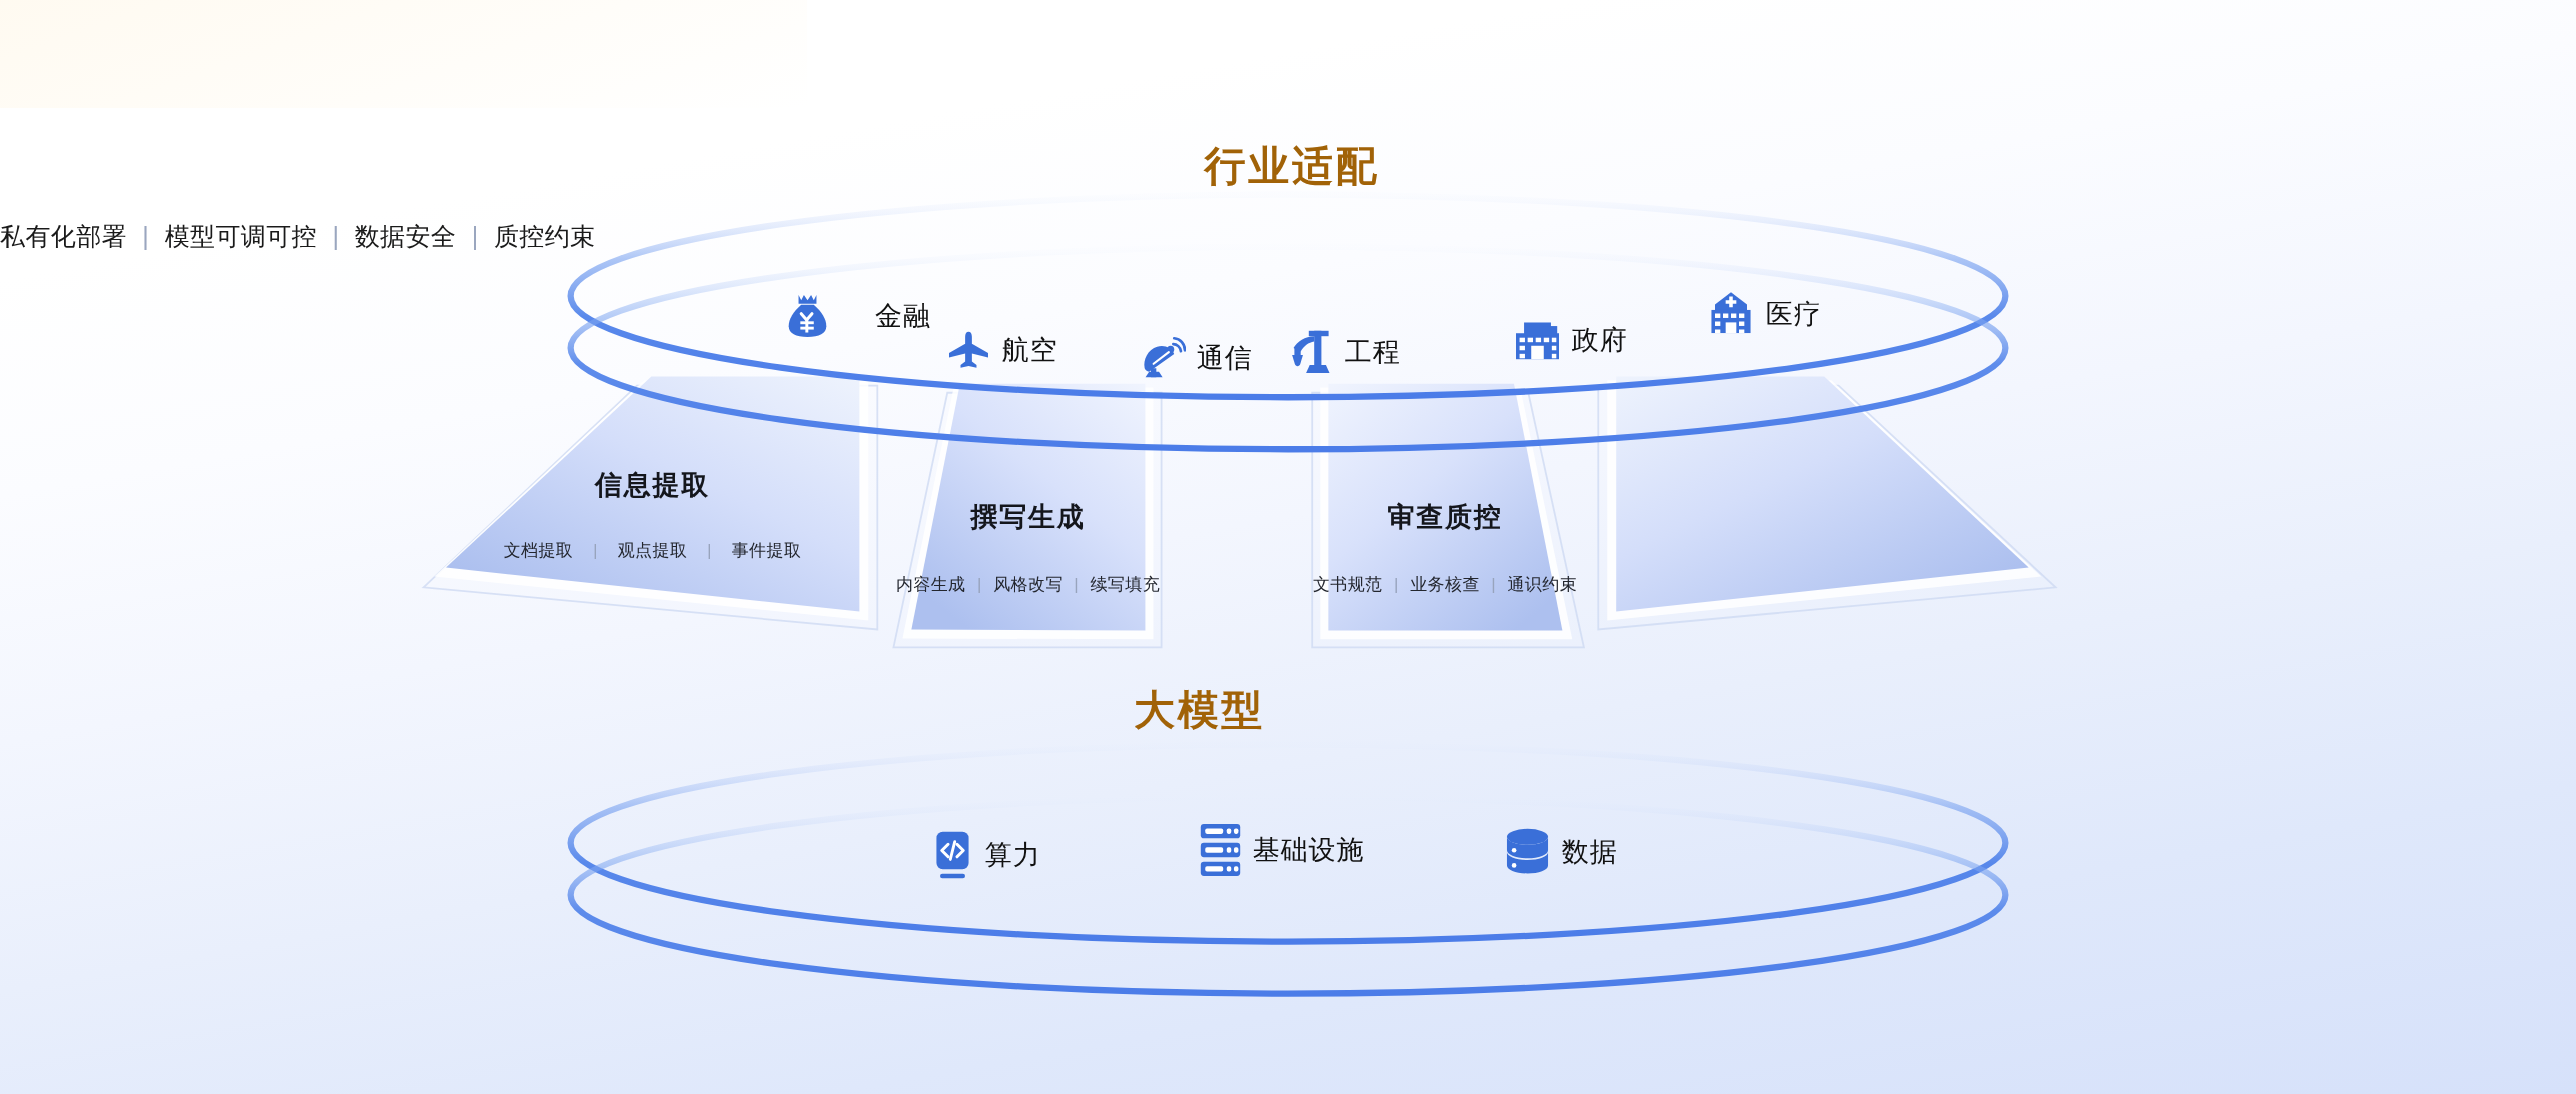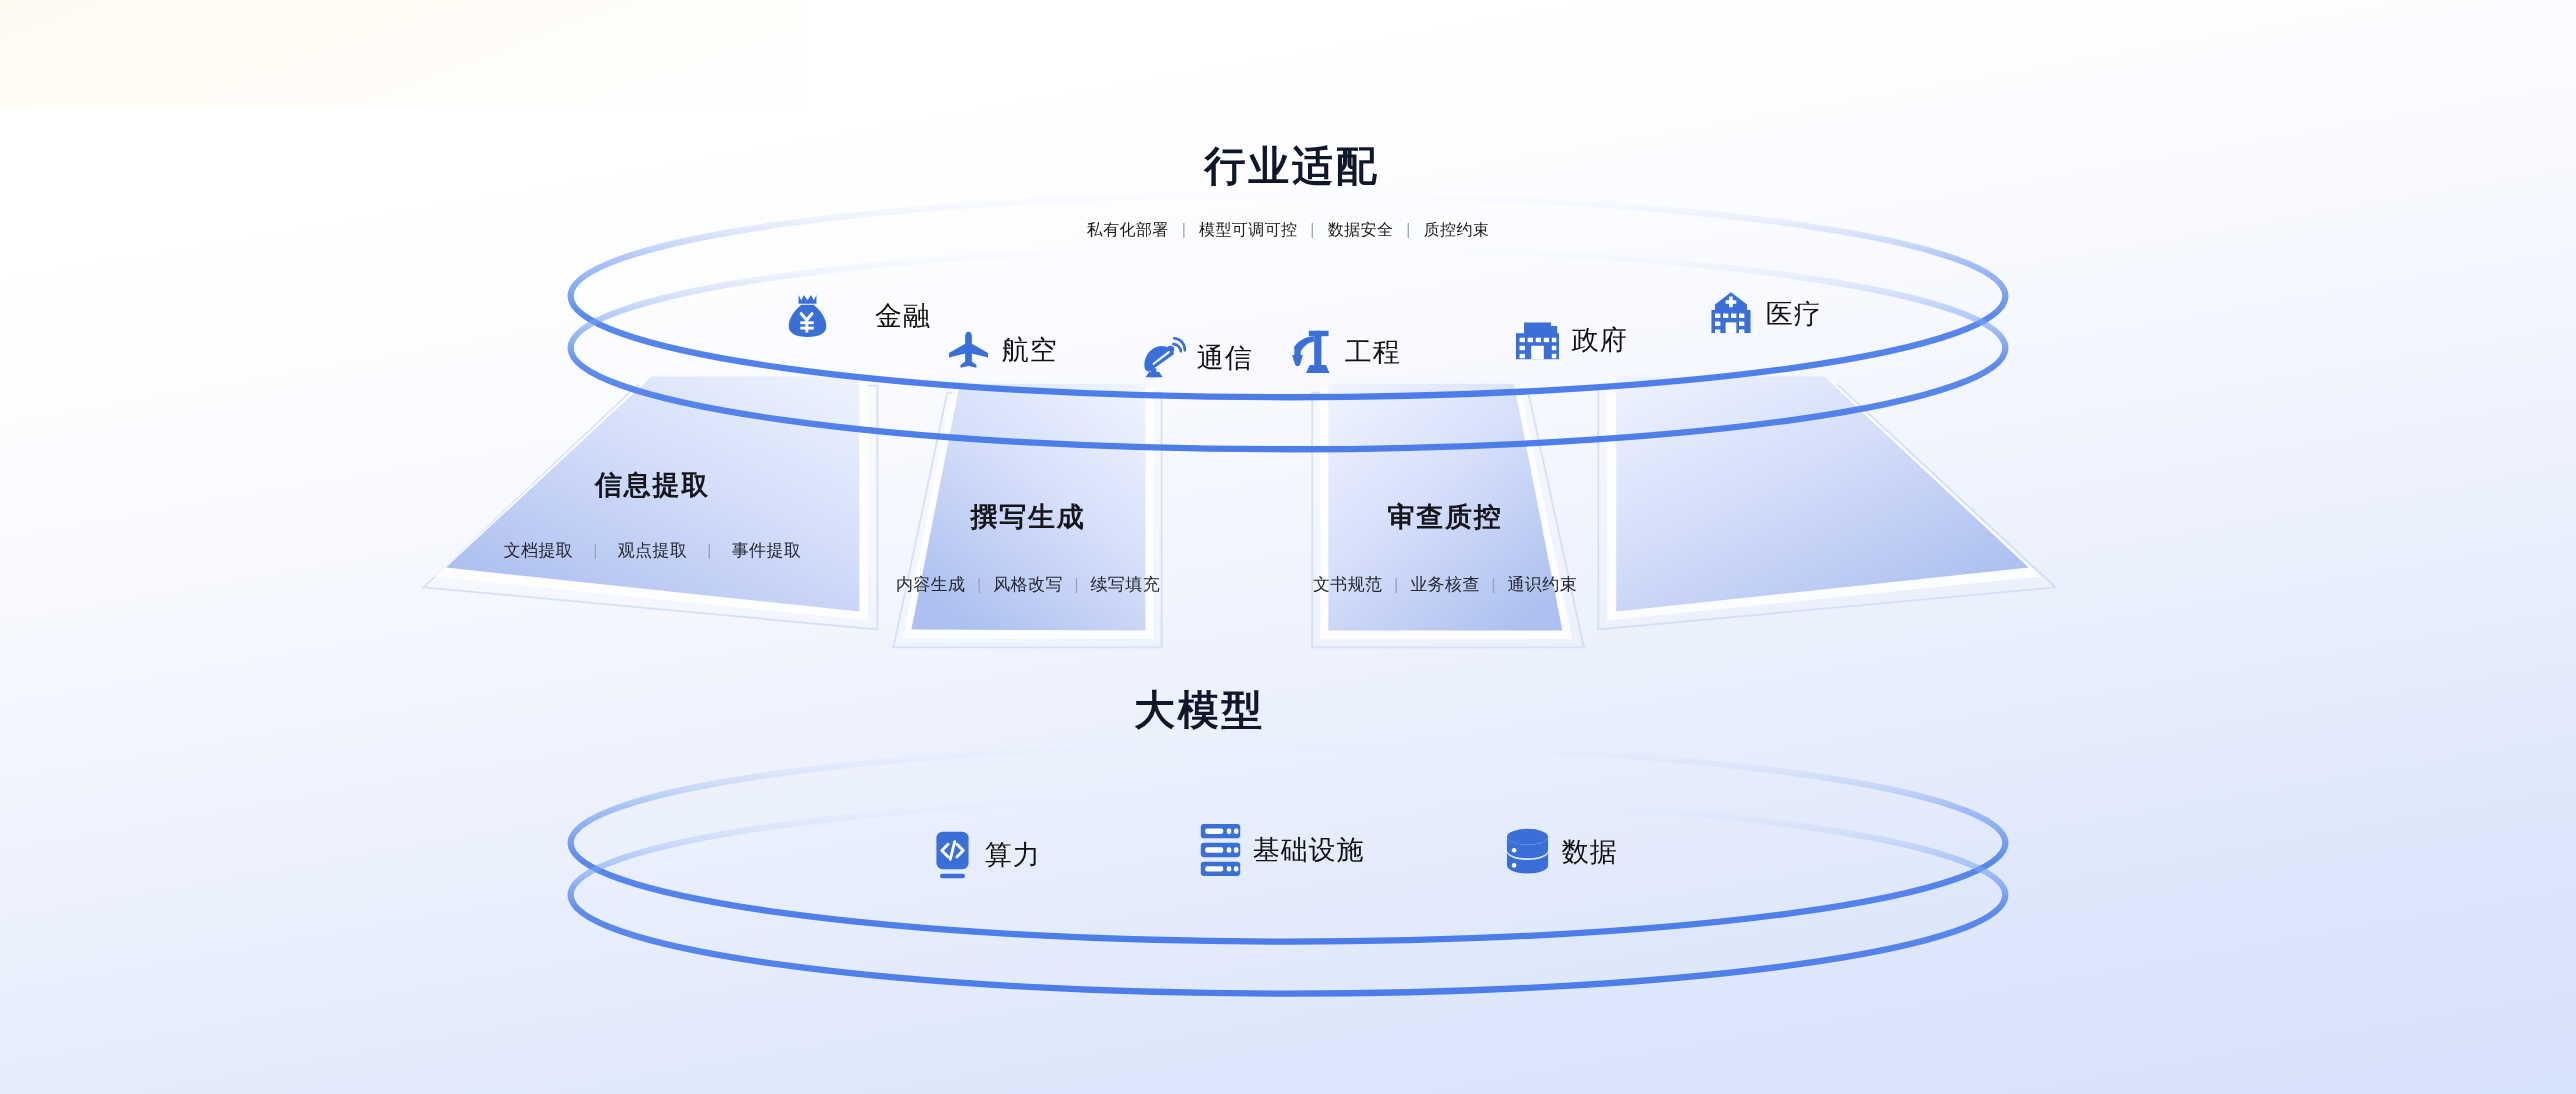--- a/index.html
+++ b/index.html
@@ -24,26 +24,26 @@
     pointer-events:none;
   }
   .stage{ position:absolute; inset:0; }
 
   svg.layer{ position:absolute; left:0; top:0; width:2576px; height:1094px; }
 
   
   .t-abs{ position:absolute; white-space:nowrap; }
 
   .sec-title{
-    font-size:41px; font-weight:700; color:#0f172a; letter-spacing:2.7px;
+    font-size:41px; font-weight:700; color:#a16207; letter-spacing:2.7px;
     text-align:center;
     padding-left:8px;
   }
   .sec-sub{
-    font-size:16px; color:#1a1a1a; letter-spacing:0.4px; text-align:center;
+    font-size:25px; color:#1a1a1a; letter-spacing:0.4px; text-align:left;
   }
   .sec-sub .sep{ color:#9aa6bf; margin:0 8px; font-weight:300; }
   .icon-item{ display:flex; align-items:center; gap:10.8px; position:absolute; }
   .icon-item .lbl{ font-size:27px; color:#111; font-weight:500; letter-spacing:0.9px; }
   .ico{ display:block; }
 
   
   .panel{ position:absolute; }
   .panel .ptxt{
     position:absolute; text-align:center; white-space:nowrap;

